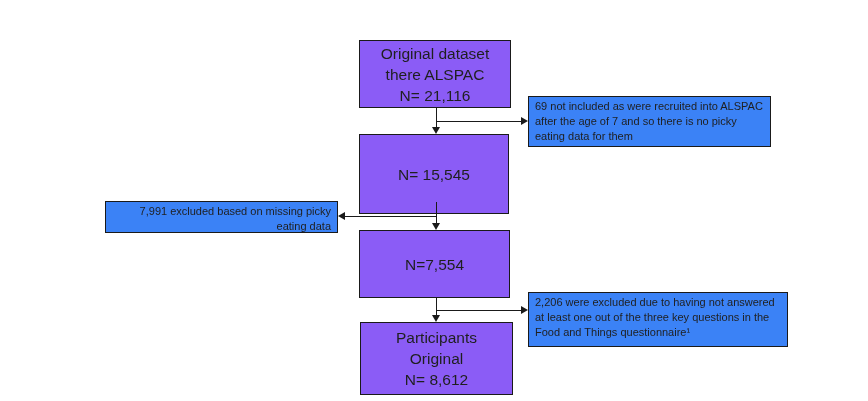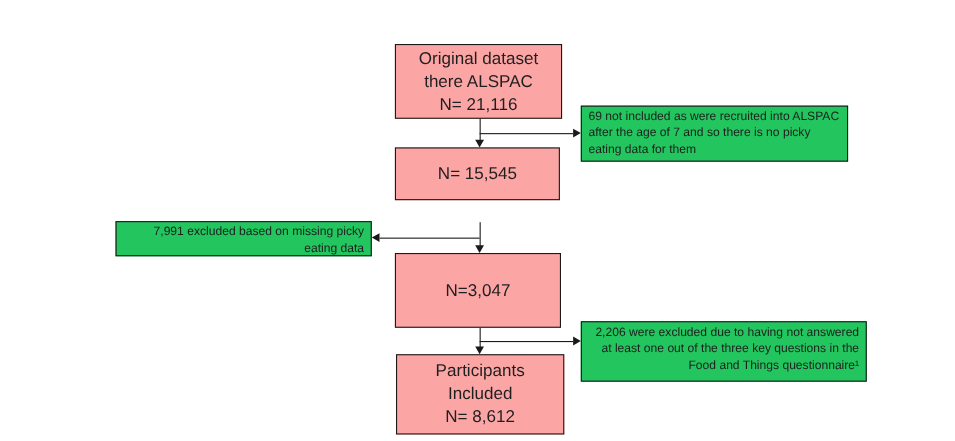--- a/index.html
+++ b/index.html
@@ -12,35 +12,35 @@
     width: 868px;
     height: 401px;
     background: #ffffff;
     font-family: "Liberation Sans", sans-serif;
     overflow: hidden;
   }
   .main-box {
     position: absolute;
     box-sizing: border-box;
     border: 1.5px solid #1a1a1a;
-    background: #fca5a5;
+    background: #8b5cf6;
     display: flex;
     flex-direction: column;
     align-items: center;
     justify-content: center;
     text-align: center;
     color: #1f1f1f;
     font-size: 15.5px;
     line-height: 21px;
   }
   .side-box {
     position: absolute;
     box-sizing: border-box;
     border: 1px solid #1a1a1a;
-    background: #22c55e;
+    background: #3b82f6;
     color: #1f1f1f;
     font-size: 11px;
     line-height: 15px;
     padding: 2px 6px;
     text-align: left;
   }
   .side-box.align-right {
     text-align: right;
   }
   .vline {
@@ -78,39 +78,39 @@
 <body>
 
 <div class="canvas">
 
   <div class="main-box" style="left:359px; top:40px; width:152px; height:68px;">
     <div>Original dataset</div>
     <div>there ALSPAC</div>
     <div>N= 21,116</div>
   </div>
 
-  <div class="main-box" style="left:359px; top:134px; width:150px; height:48px;">
+  <div class="main-box" style="left:359px; top:134px; width:150px; height:80px;">
     <div>N= 15,545</div>
   </div>
 
   <div class="main-box" style="left:359px; top:230px; width:151px; height:68px;">
-    <div>N=3,047</div>
+    <div>N=7,554</div>
   </div>
 
   <div class="main-box" style="left:360px; top:322px; width:153px; height:73px;">
     <div>Participants</div>
-    <div>Included</div>
+    <div>Original</div>
     <div>N= 8,612</div>
   </div>
 
   <div class="side-box" style="left:528px; top:96px; width:243px; height:51px;">69 not included as were recruited into ALSPAC after the age of 7 and so there is no picky eating data for them</div>
 
   <div class="side-box align-right" style="left:105px; top:201px; width:233px; height:32px;">7,991 excluded based on missing picky eating data</div>
 
-  <div class="side-box" style="left:528px; top:292px; width:260px; height:55px;text-align:right;">2,206 were excluded due to having not answered at least one out of the three key questions in the Food and Things questionnaire¹</div>
+  <div class="side-box" style="left:528px; top:292px; width:260px; height:55px;">2,206 were excluded due to having not answered at least one out of the three key questions in the Food and Things questionnaire¹</div>
 
   <div class="vline" style="left:436px; top:108px; height:20px;"></div>
   <div class="arrow arrow-down" style="left:432px; top:127px;"></div>
   <div class="hline" style="left:436px; top:121px; width:85px;"></div>
   <div class="arrow arrow-right" style="left:521px; top:117px;"></div>
 
   <div class="vline" style="left:436px; top:202px; height:22px;"></div>
   <div class="arrow arrow-down" style="left:432px; top:223px;"></div>
   <div class="hline" style="left:345px; top:216px; width:91px;"></div>
   <div class="arrow arrow-left" style="left:338px; top:212px;"></div>

